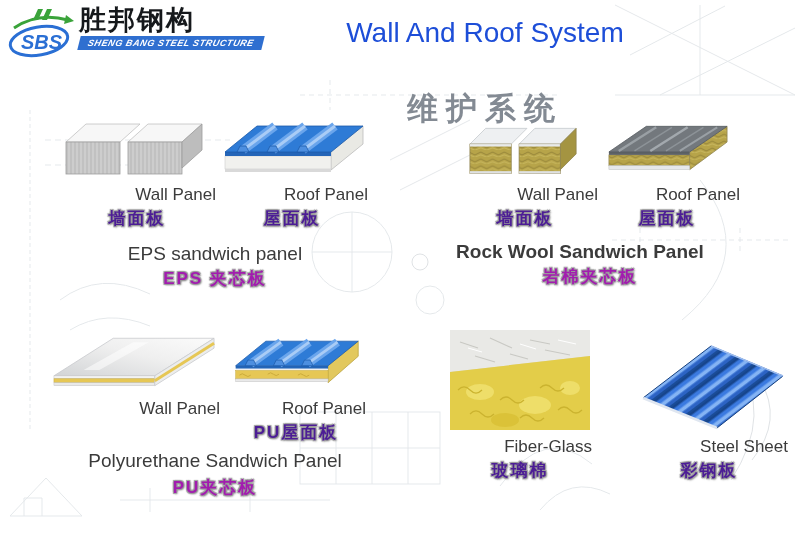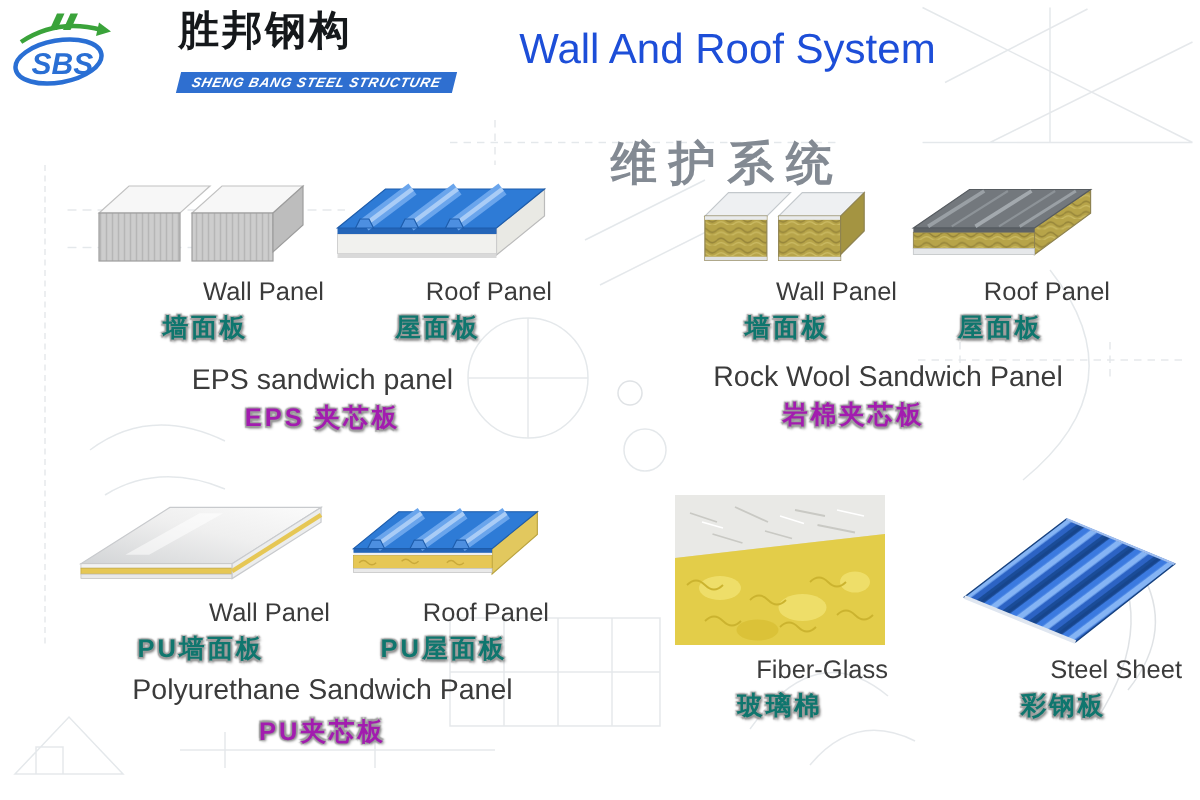--- a/index.html
+++ b/index.html
@@ -1,34 +1,34 @@
 <!DOCTYPE html>
 <html><head>
 <meta charset="utf-8">
 <style>
   html,body{margin:0;padding:0;background:#ffffff;}
   .canvas{position:relative;width:800px;height:533px;background:#ffffff;overflow:hidden;
           font-family:"Liberation Sans",sans-serif;}
   .bp{position:absolute;left:0;top:0;z-index:0;}
   
   .logo{position:absolute;left:8px;top:6px;display:flex;gap:5px;align-items:flex-start;z-index:2;}
-  .logo-text{display:flex;flex-direction:column;gap:12px;margin-left:40px;}
+  .logo-text{display:flex;flex-direction:column;gap:0;}
   .brand-cn{font-size:27px;font-weight:bold;color:#15181b;letter-spacing:2px;line-height:1.1;}
   .brand-en{align-self:flex-start;background:#2f6fd0;color:#ffffff;font-size:9px;font-style:italic;
             font-weight:bold;padding:2px 9px;transform:skewX(-14deg);letter-spacing:.6px;white-space:nowrap;}
   .title-en{position:absolute;left:260px;width:450px;top:17px;text-align:center;font-size:28px;
             color:#1d4ed8;z-index:1;}
   .title-cn{position:absolute;left:260px;width:450px;top:52px;text-align:center;font-size:31px;
             font-weight:bold;color:#838a93;letter-spacing:8px;z-index:1;margin-top:36px;}
   
   .fig{position:absolute;z-index:1;text-align:center;}
   .fig-img{display:flex;align-items:flex-end;justify-content:center;}
   .h62{height:62px}.h64{height:64px}.h102{height:102px}.h96{height:96px}
   .fig-en{margin-top:7px;font-size:17px;color:#3b3b3b;text-align:right;}
-  .fig-cn{margin-top:2px;font-size:17px;font-weight:bold;color:#0f766e;letter-spacing:2px;
+  .fig-cn{margin-top:2px;font-size:17px;font-weight:bold;color:#4c1d95;letter-spacing:2px;
           text-shadow:-1px -1px 1px #9b9b9b,1px -1px 1px #9b9b9b,-1px 1px 1px #9b9b9b,1px 1px 2px #6f6f6f;}
   .sec-en{position:absolute;z-index:1;text-align:center;font-size:19px;color:#3b3b3b;}
   .sec-cn{position:absolute;z-index:1;text-align:center;font-size:17px;font-weight:bold;color:#a21caf;
           letter-spacing:2px;
           text-shadow:-1px -1px 1px #9b9b9b,1px -1px 1px #9b9b9b,-1px 1px 1px #9b9b9b,1px 1px 2px #6f6f6f;}
 </style>
 </head>
 <body>
 
 <div class="canvas">
@@ -166,22 +166,22 @@
         <line x1="32" y1="33" x2="70" y2="9" stroke="#8d9398" stroke-width="1.5"></line>
         <line x1="48" y1="33" x2="86" y2="9" stroke="#a3a9ae" stroke-width="2.5"></line>
         <line x1="64" y1="33" x2="102" y2="9" stroke="#8d9398" stroke-width="1.5"></line>
         <line x1="78" y1="33" x2="116" y2="9" stroke="#9aa0a5" stroke-width="2"></line>
       </svg>
     </div>
     <div class="fig-en">Roof Panel</div>
     <div class="fig-cn">屋面板</div>
   </div>
 
-  <div class="sec-en" style="left:432px;top:241px;width:320px;">Rock Wool Sandwich Panel</div>
-  <div class="sec-cn" style="left:409px;top:265px;width:320px;">岩棉夹芯板</div>
+  <div class="sec-en" style="left:420px;top:241px;width:320px;font-weight:bold;">Rock Wool Sandwich Panel</div>
+  <div class="sec-cn" style="left:430px;top:265px;width:320px;">岩棉夹芯板</div>
 
   <div class="fig" style="left:48px;top:328px;width:172px;">
     <div class="fig-img h64">
       <svg width="168" height="62" viewBox="0 0 170 62">
         <defs>
           <linearGradient id="g-pu-top" x1="0" y1="1" x2="1" y2="0">
             <stop offset="0" stop-color="#d2d4d6"></stop>
             <stop offset="0.55" stop-color="#efefef"></stop>
             <stop offset="1" stop-color="#fbfbfb"></stop>
           </linearGradient>
@@ -189,21 +189,20 @@
         <polygon points="4,46 64,8 166,8 106,46" fill="url(#g-pu-top)" stroke="#c8cacd" stroke-width="0.8"></polygon>
         <polygon points="34,40 84,12 100,12 50,40" fill="#ffffff" opacity="0.55"></polygon>
         <rect x="4" y="46" width="102" height="3" fill="#f2f2f2" stroke="#c2c2c2" stroke-width="0.5"></rect>
         <rect x="4" y="49" width="102" height="4" fill="#e6c755" stroke="#c4a83d" stroke-width="0.5"></rect>
         <rect x="4" y="53" width="102" height="3" fill="#e9e9e9" stroke="#c2c2c2" stroke-width="0.5"></rect>
         <polygon points="106,46 166,8 166,18 106,56" fill="#eceded" stroke="#c8cacd" stroke-width="0.8"></polygon>
         <line x1="106" y1="51" x2="166" y2="13" stroke="#e6c755" stroke-width="3"></line>
       </svg>
     </div>
     <div class="fig-en">Wall Panel</div>
-    <div class="fig-cn">PU墙面板</div>
   </div>
 
   <div class="fig" style="left:226px;top:328px;width:140px;">
     <div class="fig-img h64">
       <svg width="132" height="62" viewBox="0 0 140 62">
         <polygon points="104,36 136,10 136,26 104,54" fill="#e2c85e" stroke="#b9a23f" stroke-width="0.8"></polygon>
         <rect x="6" y="39" width="98" height="2" fill="#f0f0f0"></rect>
         <rect x="6" y="41" width="98" height="9" fill="#e6c755" stroke="#c4a83d" stroke-width="0.5"></rect>
         <path d="M10,46 q3,-3 6,0 t6,0 M40,45 q3,-3 6,0 t6,0 M72,46 q3,-3 6,0 t6,0" fill="none" stroke="#c9a93a" stroke-width="1"></path>
         <rect x="6" y="50" width="98" height="3" fill="#e9e9e9" stroke="#c2c2c2" stroke-width="0.5"></rect>

